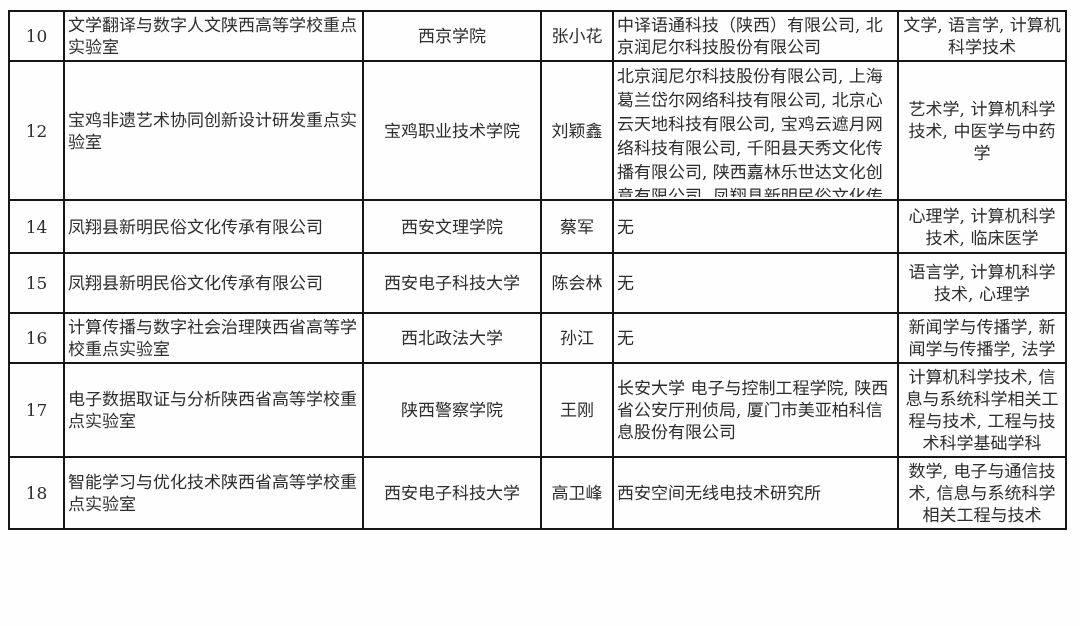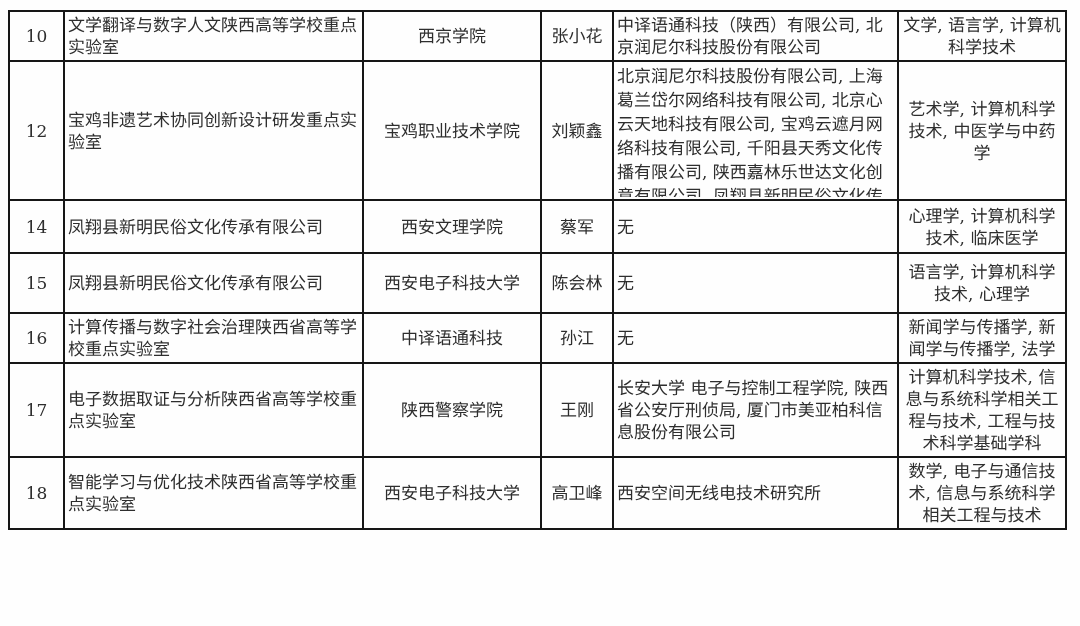--- a/index.html
+++ b/index.html
@@ -104,21 +104,21 @@
         <td class="c-num">15</td>
         <td class="c-lab">凤翔县新明民俗文化传承有限公司</td>
         <td class="c-school">西安电子科技大学</td>
         <td class="c-director">陈会林</td>
         <td class="c-partners">无</td>
         <td class="c-disc">语言学, 计算机科学技术, 心理学</td>
       </tr>
       <tr class="r6">
         <td class="c-num">16</td>
         <td class="c-lab">计算传播与数字社会治理陕西省高等学校重点实验室</td>
-        <td class="c-school">中译语通科技</td>
+        <td class="c-school">西北政法大学</td>
         <td class="c-director">孙江</td>
         <td class="c-partners">无</td>
         <td class="c-disc">新闻学与传播学, 新闻学与传播学, 法学</td>
       </tr>
       <tr class="r7">
         <td class="c-num">17</td>
         <td class="c-lab">电子数据取证与分析陕西省高等学校重点实验室</td>
         <td class="c-school">陕西警察学院</td>
         <td class="c-director">王刚</td>
         <td class="c-partners">长安大学 电子与控制工程学院, 陕西省公安厅刑侦局, 厦门市美亚柏科信息股份有限公司</td>

